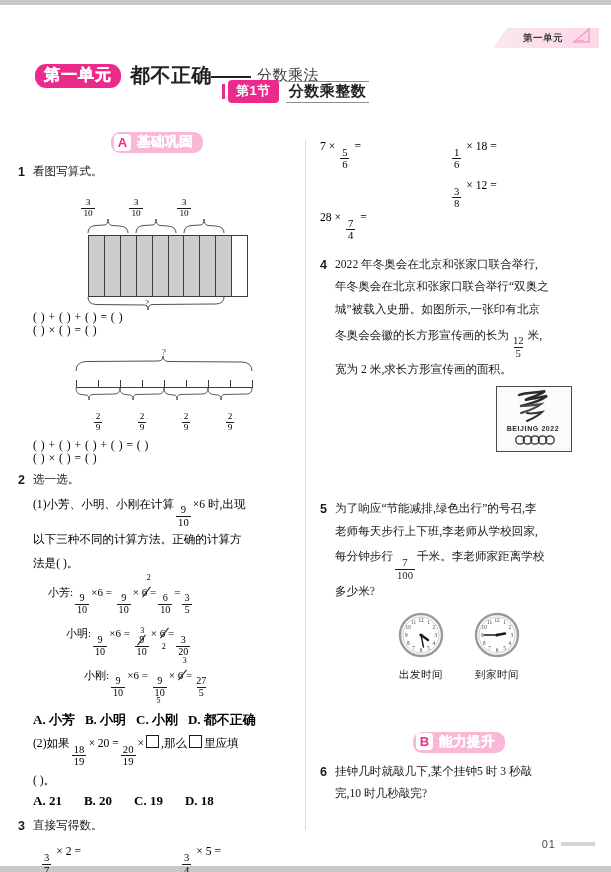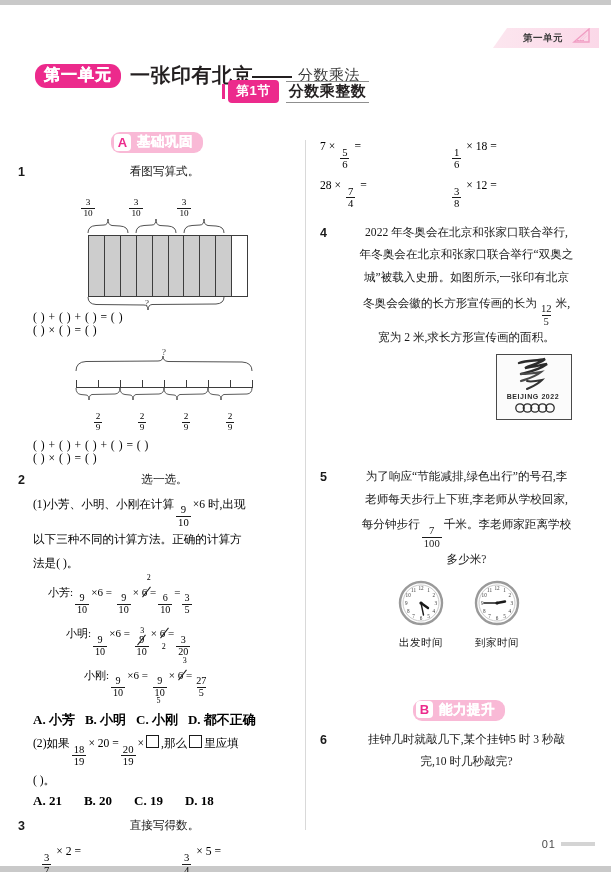--- a/index.html
+++ b/index.html
@@ -162,21 +162,21 @@
     line-height: 1.95;
   }
   .prob-num {
     font-family: "Liberation Sans", sans-serif;
     font-weight: bold;
     font-size: 12.5px;
     width: 15px;
     flex: none;
     line-height: 1.9;
   }
-  .prob-body { flex: 1; text-align: center; }
+  .prob-body { flex: 1; }
   .ind { margin-left: 15px; }
   
   .fr {
     display: inline-flex;
     flex-direction: column;
     align-items: center;
     vertical-align: -0.55em;
     margin: 0 2px;
     line-height: 1.08;
     font-size: .92em;
@@ -288,21 +288,21 @@
         <polygon points="3,14 18,14 18,1" fill="none" stroke="#f19ec4" stroke-width="1.4"></polygon>
         <line x1="6" y1="12.5" x2="13" y2="12.5" stroke="#f19ec4" stroke-width="1"></line>
         <line x1="8.5" y1="12.5" x2="15" y2="5.5" stroke="#f7c6dd" stroke-width="1"></line>
         <line x1="11" y1="12.5" x2="16" y2="7.5" stroke="#f7c6dd" stroke-width="1"></line>
       </svg>
     </span>
   </div>
 
   <div class="unit-title-row">
     <span class="unit-badge">第一单元</span>
-    <span class="unit-main">一张印有北京</span>
+    <span class="unit-main">都不正确</span>
     <span class="unit-dash">——</span>
     <span class="unit-sub">分数乘法</span>
   </div>
 
   <div class="sec-title-row">
     <span class="sec-tick"></span>
     <span class="sec-pill">第1节</span>
     <span class="sec-name">分数乘整数</span>
   </div>
 
@@ -540,21 +540,21 @@
           </span> <span>=</span>
       </div>
       <div>
         <span class="fr">
             <span class="num">1</span>
             <span class="den">6</span>
           </span> × <span>18</span> <span>=</span>
       </div>
     </div>
     <div style="display:flex;font-size:11.6px;line-height:2.6;">
-      <div style="width:130px;">
+      <div style="width:130px;margin-top:32px;">
         <span>28</span> × <span class="fr">
             <span class="num">7</span>
             <span class="den">4</span>
           </span> <span>=</span>
       </div>
       <div>
         <span class="fr">
             <span class="num">3</span>
             <span class="den">8</span>
           </span> × <span>12</span> <span>=</span>

